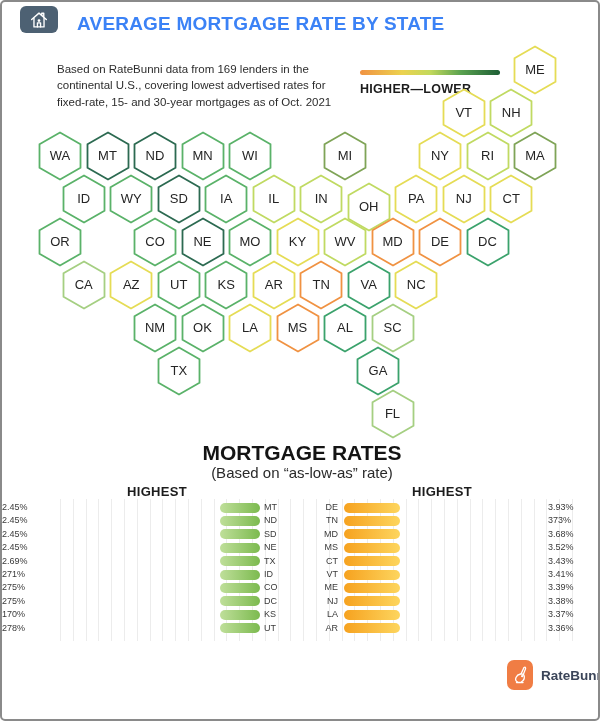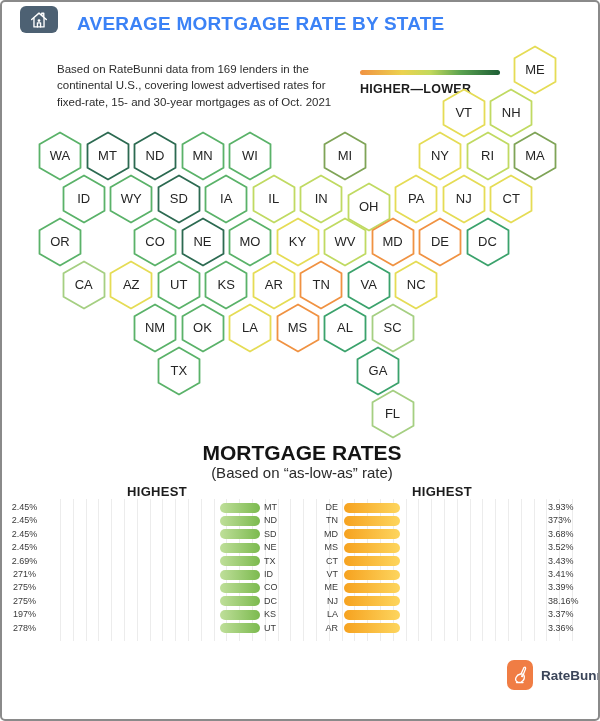--- a/index.html
+++ b/index.html
@@ -30,21 +30,21 @@
   .chart-subtitle{position:absolute;left:0;top:462px;width:600px;text-align:center;
     font-size:15px;color:#2a2a2a;}
   .col-heading{position:absolute;top:482px;width:90px;text-align:center;
     font-size:13px;font-weight:bold;color:#1c1c1c;letter-spacing:.3px;}
   .heading-lowest{left:110px;}
   .heading-highest{left:395px;}
   .chart{position:absolute;left:0;top:499px;width:600px;height:140px;}
   .gridlines{position:absolute;left:58px;top:-2px;width:516px;height:142px;
     background:repeating-linear-gradient(to right,#ececec 0 1px,transparent 1px 12.8px);}
   .crow{position:absolute;left:0;width:600px;height:13.4px;font-size:9px;line-height:13.4px;color:#3a3a3a;}
-  .cv-left{position:absolute;left:0;width:45px;text-align:center;}
+  .cv-left{position:absolute;left:0;width:45px;text-align:left;}
   .cbar-g{position:absolute;left:218px;top:1.7px;width:40px;height:10px;border-radius:5px;
     background:linear-gradient(to right,#bfdf9a,#7cba4f);}
   .cs-left{position:absolute;left:262px;width:34px;}
   .cs-right{position:absolute;left:302px;width:34px;text-align:right;}
   .cbar-o{position:absolute;left:342px;top:1.7px;width:56px;height:10px;border-radius:5px;
     background:linear-gradient(to right,#f6a21f,#fdd55e);}
   .cv-right{position:absolute;left:546px;width:45px;}
   
   .brand{position:absolute;left:505px;top:658px;display:flex;align-items:center;gap:8px;}
   .brand-box{width:26px;height:30px;background:#f07d44;border-radius:7px;
@@ -431,24 +431,24 @@
         <span class="cs-right">ME</span>
         <span class="cbar-o"></span>
         <span class="cv-right">3.39%</span>
       </div>
       <div class="crow" style="top: 93.8px;">
         <span class="cv-left">275%</span>
         <span class="cbar-g"></span>
         <span class="cs-left">DC</span>
         <span class="cs-right">NJ</span>
         <span class="cbar-o"></span>
-        <span class="cv-right">38.16%</span>
+        <span class="cv-right">3.38%</span>
       </div>
       <div class="crow" style="top: 107.2px;">
-        <span class="cv-left">197%</span>
+        <span class="cv-left">170%</span>
         <span class="cbar-g"></span>
         <span class="cs-left">KS</span>
         <span class="cs-right">LA</span>
         <span class="cbar-o"></span>
         <span class="cv-right">3.37%</span>
       </div>
       <div class="crow" style="top: 120.6px;">
         <span class="cv-left">278%</span>
         <span class="cbar-g"></span>
         <span class="cs-left">UT</span>

